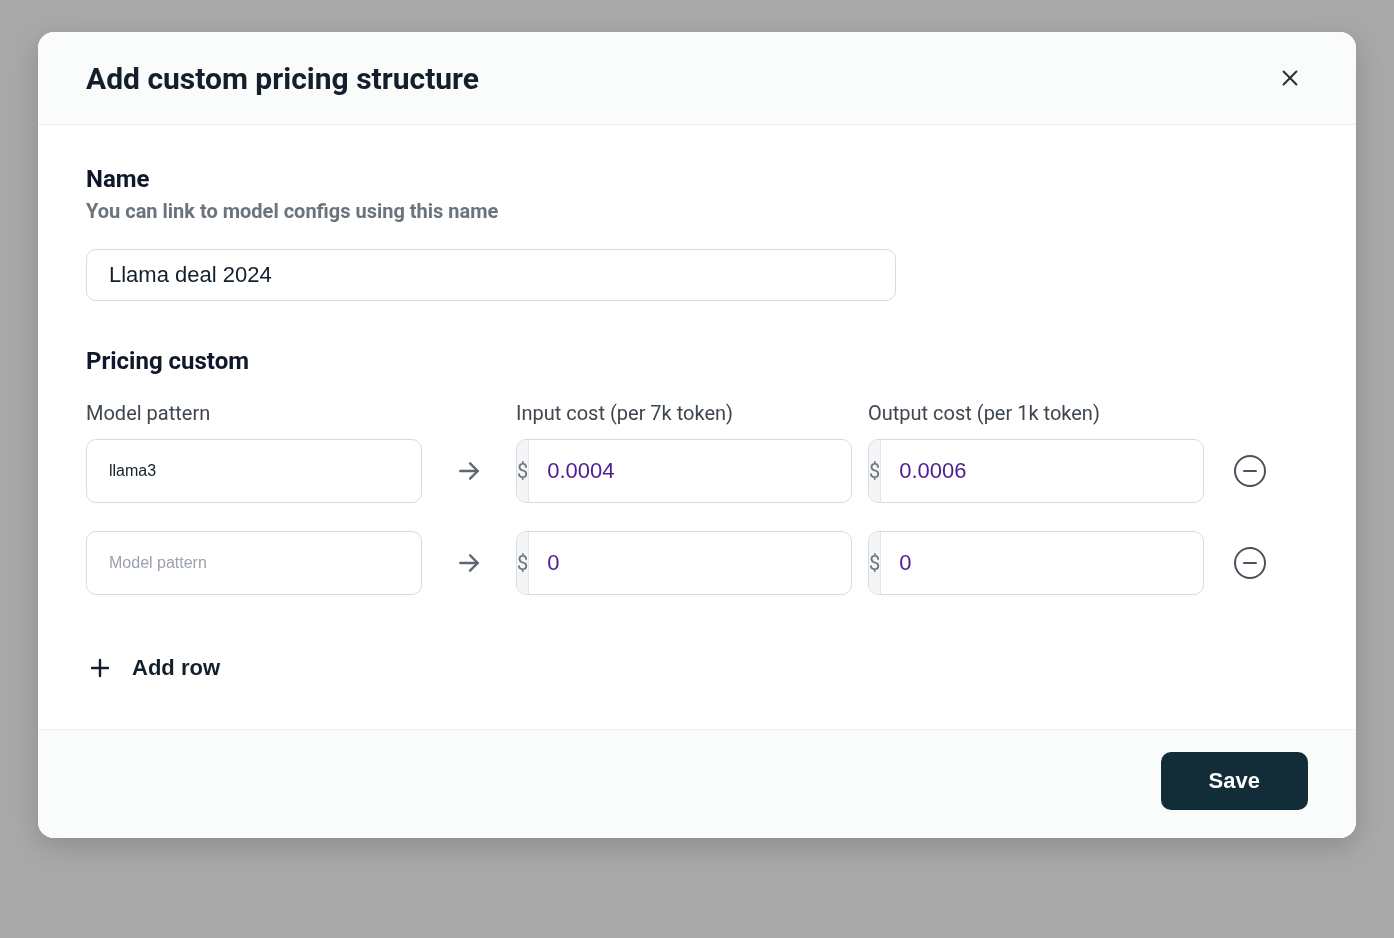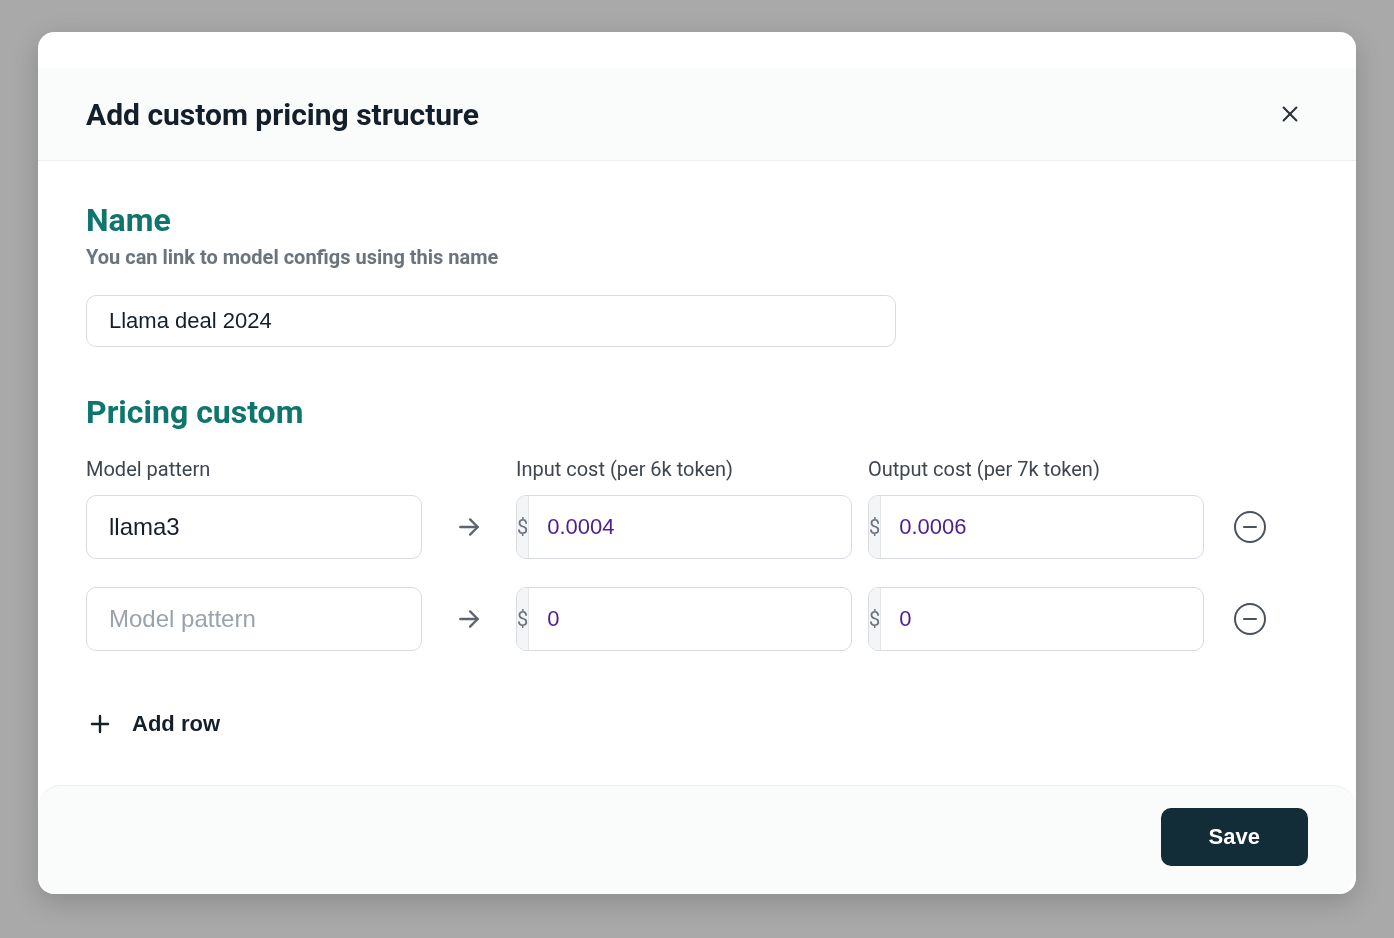--- a/index.html
+++ b/index.html
@@ -24,21 +24,20 @@
     flex-direction: column;
     overflow: hidden;
   }
   .modal-header {
     display: flex;
     align-items: center;
     justify-content: space-between;
     padding: 28px 48px 28px 48px;
     border-bottom: 1px solid #eceef0;
     background: #fafbfb;
-    margin-top: 36px;
   }
   .modal-title {
     font-size: 30px;
     font-weight: 700;
     color: #13202b;
   }
   .close-btn {
     width: 36px;
     height: 36px;
     display: flex;
@@ -50,23 +49,23 @@
     color: #2a2f36;
   }
   .close-btn svg { width: 22px; height: 22px; }
 
   .modal-body {
     padding: 40px 48px 44px 48px;
     background: #ffffff;
   }
 
   .section-title {
-    font-size: 32px;
+    font-size: 24px;
     font-weight: 700;
-    color: #0f766e;
+    color: #0f172a;
     margin-bottom: 6px;
   }
   .section-sub {
     font-size: 20px;
     color: #6b737c;
     margin-bottom: 26px;
     font-weight: bold;
   }
 
   .text-input {
@@ -100,21 +99,21 @@
     column-gap: 16px;
     align-items: center;
     margin-bottom: 28px;
   }
 
   .pattern-input {
     height: 64px;
     border: 1px solid #d8dce1;
     border-radius: 10px;
     padding: 0 22px;
-    font-size: 24px;
+    font-size: 16px;
     color: #13202b;
     background: #fff;
     width: 100%;
   }
   .pattern-input::placeholder { color: #9aa2ab; }
 
   .arrow-cell {
     display: flex;
     align-items: center;
     justify-content: center;
@@ -184,21 +183,20 @@
     padding: 4px 2px;
   }
   .add-row svg { width: 24px; height: 24px; }
 
   .modal-footer {
     display: flex;
     justify-content: flex-end;
     padding: 22px 48px 28px 48px;
     background: #fafbfb;
     border-top: 1px solid #eceef0;
-    border-radius: 23px;
   }
   .save-btn {
     background: #122c38;
     color: #ffffff;
     font-size: 22px;
     font-weight: 600;
     border: none;
     border-radius: 10px;
     padding: 16px 48px;
     cursor: pointer;
@@ -226,22 +224,22 @@
       <div class="section-sub">You can link to model configs using this name</div>
       <input class="text-input" type="text" value="Llama deal 2024" style="">
     </div>
 
     <div class="pricing-section">
       <div class="section-title">Pricing custom</div>
 
       <div class="col-headers" style="margin-top:26px;">
         <div>Model pattern</div>
         <div class="spacer"></div>
-        <div>Input cost (per 6k token)</div>
-        <div>Output cost (per 7k token)</div>
+        <div>Input cost (per 7k token)</div>
+        <div>Output cost (per 1k token)</div>
         <div class="spacer"></div>
       </div>
 
       <div id="rows-container">
           <div class="row">
             <input class="pattern-input" type="text" placeholder="Model pattern" value="llama3" style="">
             <div class="arrow-cell">
               <svg viewBox="0 0 24 24" fill="none" stroke="currentColor" stroke-width="2.2" stroke-linecap="round" stroke-linejoin="round">
                 <line x1="4" y1="12" x2="20" y2="12"></line>
                 <polyline points="13 5 20 12 13 19"></polyline>

